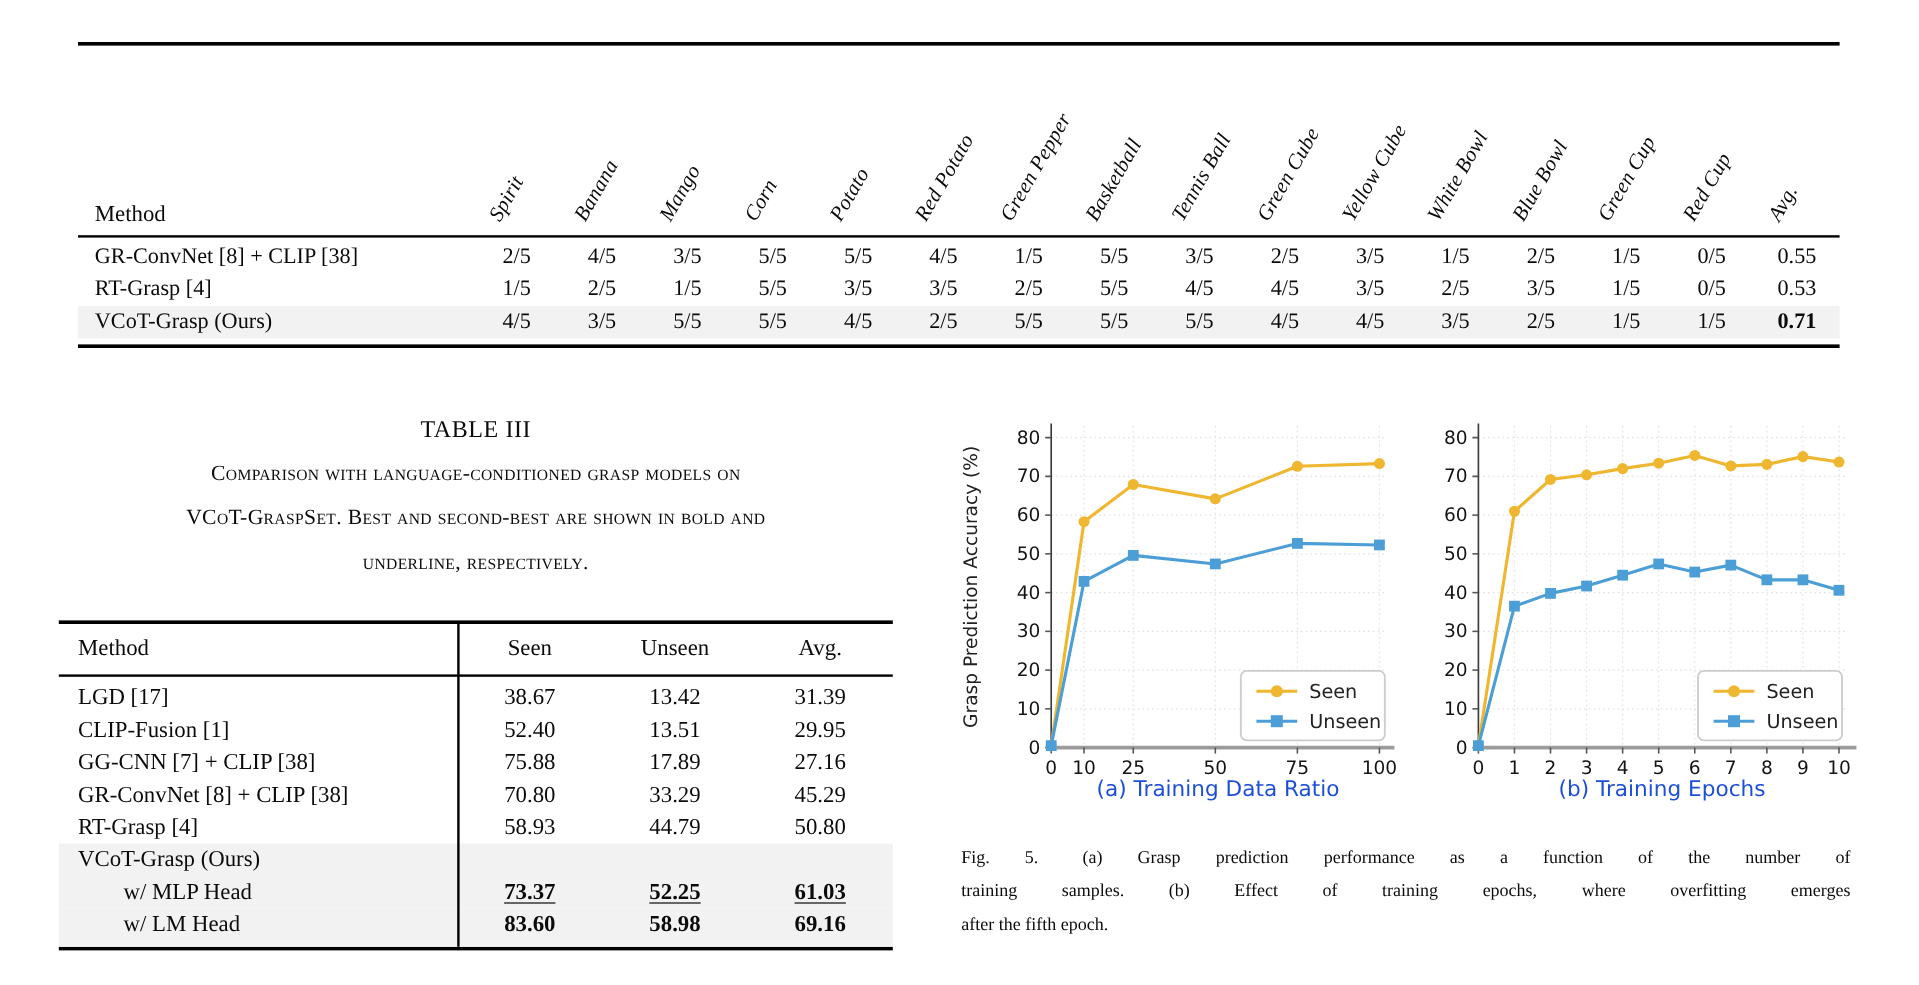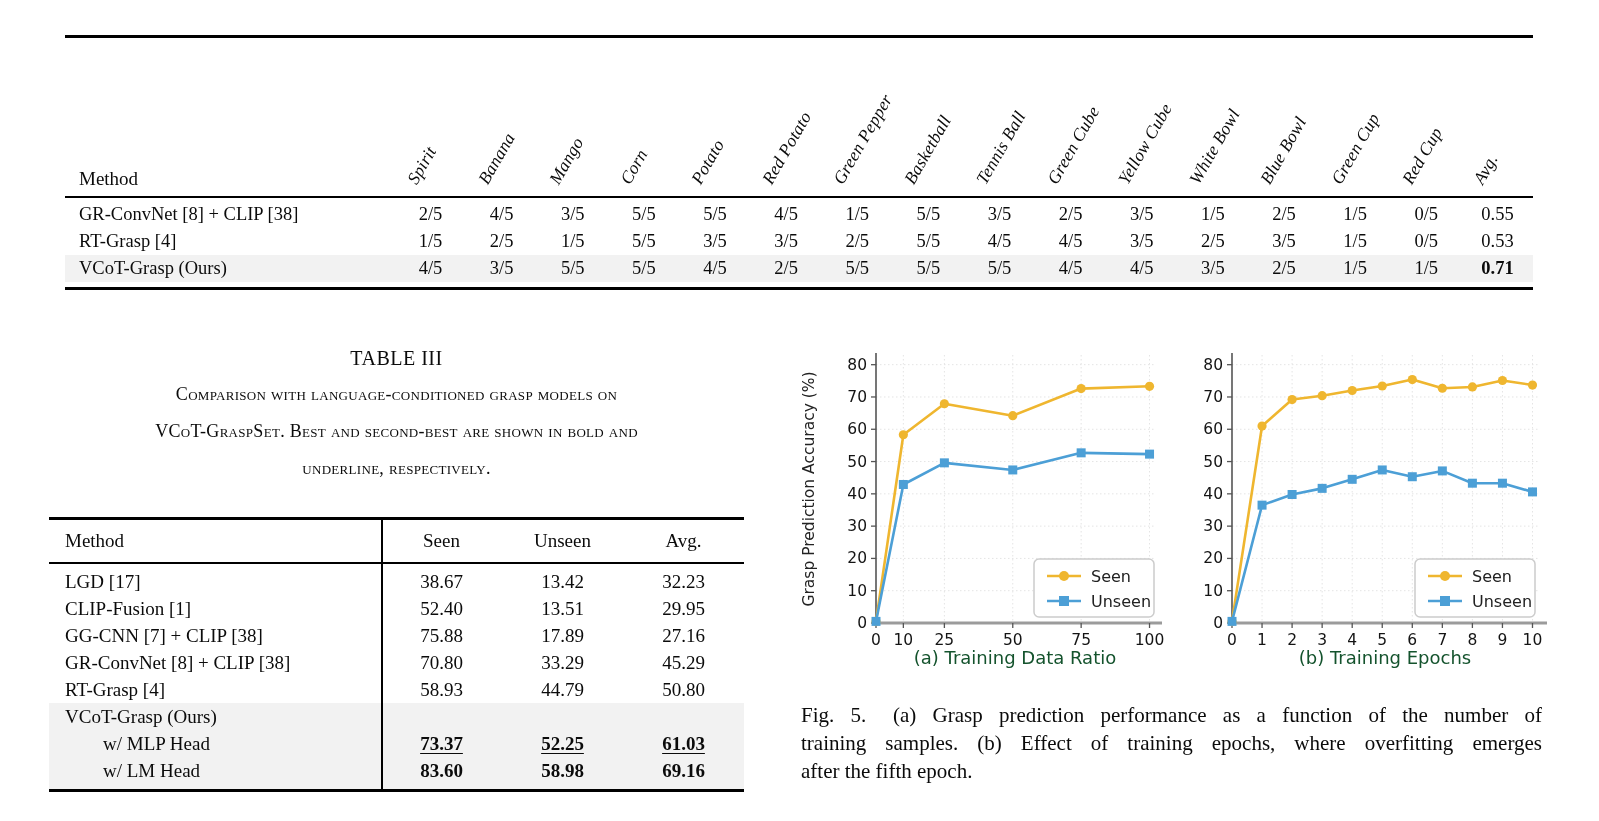--- a/index.html
+++ b/index.html
@@ -38,26 +38,26 @@
   .t3-row .c{text-align:center;}
   .t3-row .c.u{text-decoration:underline;text-underline-offset:3px;font-weight:bold;}
   .t3-row .c.b{font-weight:bold;}
   .t3-spacer{height:5px;}
 
   
   .chart-svg{position:absolute;}
   #chart-a{left:778px;top:338px;}
   #chart-b{left:1185px;top:338px;}
   .chart-cap{position:absolute;top:647px;font-family:"DejaVu Sans",sans-serif;font-size:18px;
-             text-align:center;color:#14532d;}
+             text-align:center;color:#1d4ed8;}
   #cap-a{left:830px;width:370px;}
   #cap-b{left:1205px;width:360px;}
 
   
-  .fig-cap{position:absolute;left:801px;top:701px;width:741px;font-size:21px;line-height:28px;}
+  .fig-cap{position:absolute;left:801px;top:701px;width:741px;font-size:15px;line-height:28px;}
   .fig-cap .jl{text-align:justify;text-align-last:justify;}
 </style>
 </head>
 <body>
 
 <div class="page">
 
   <div class="tt">
     <div class="tt-head" id="tt-head">
       <span class="tt-method">Method</span>
@@ -152,21 +152,21 @@
         <div class="mh">Method</div>
         <div class="ch">Seen</div>
         <div class="ch">Unseen</div>
         <div class="ch">Avg.</div>
       </div>
       <div class="t3-body" id="t3-body">
           <div class="t3-row">
             <div class="m">LGD [17]</div>
             <div class="c">38.67</div>
             <div class="c">13.42</div>
-            <div class="c">32.23</div>
+            <div class="c">31.39</div>
           </div>
           <div class="t3-row">
             <div class="m">CLIP-Fusion [1]</div>
             <div class="c">52.40</div>
             <div class="c">13.51</div>
             <div class="c">29.95</div>
           </div>
           <div class="t3-row">
             <div class="m">GG-CNN [7] + CLIP [38]</div>
             <div class="c">75.88</div>

